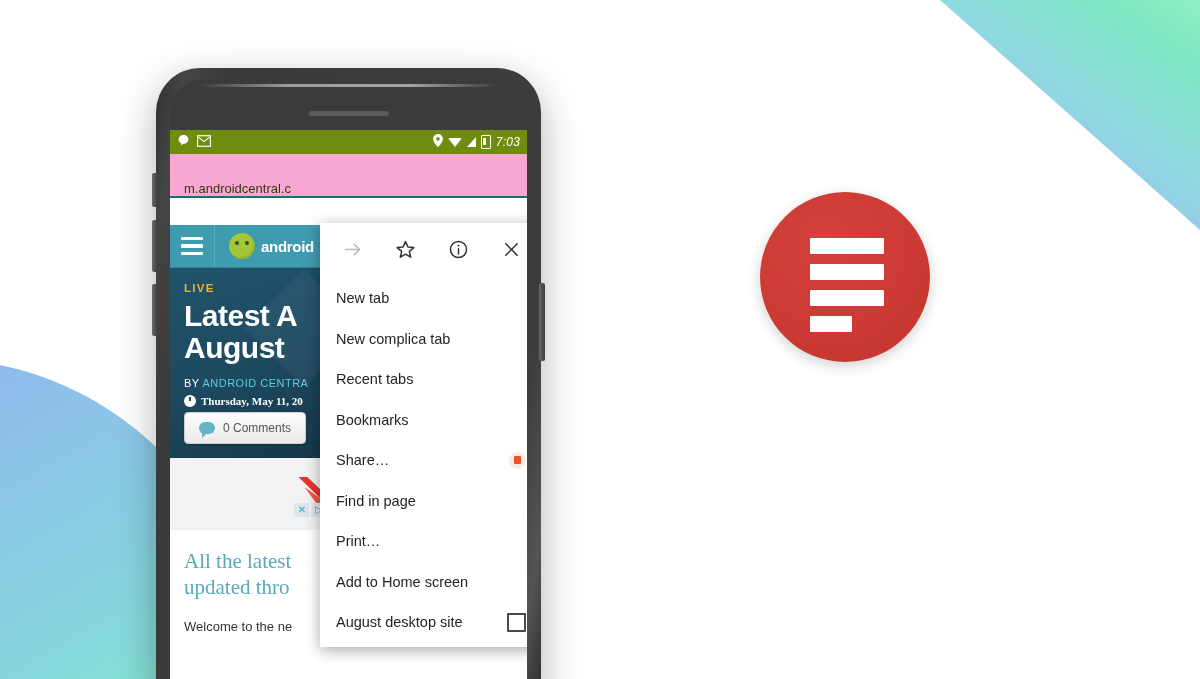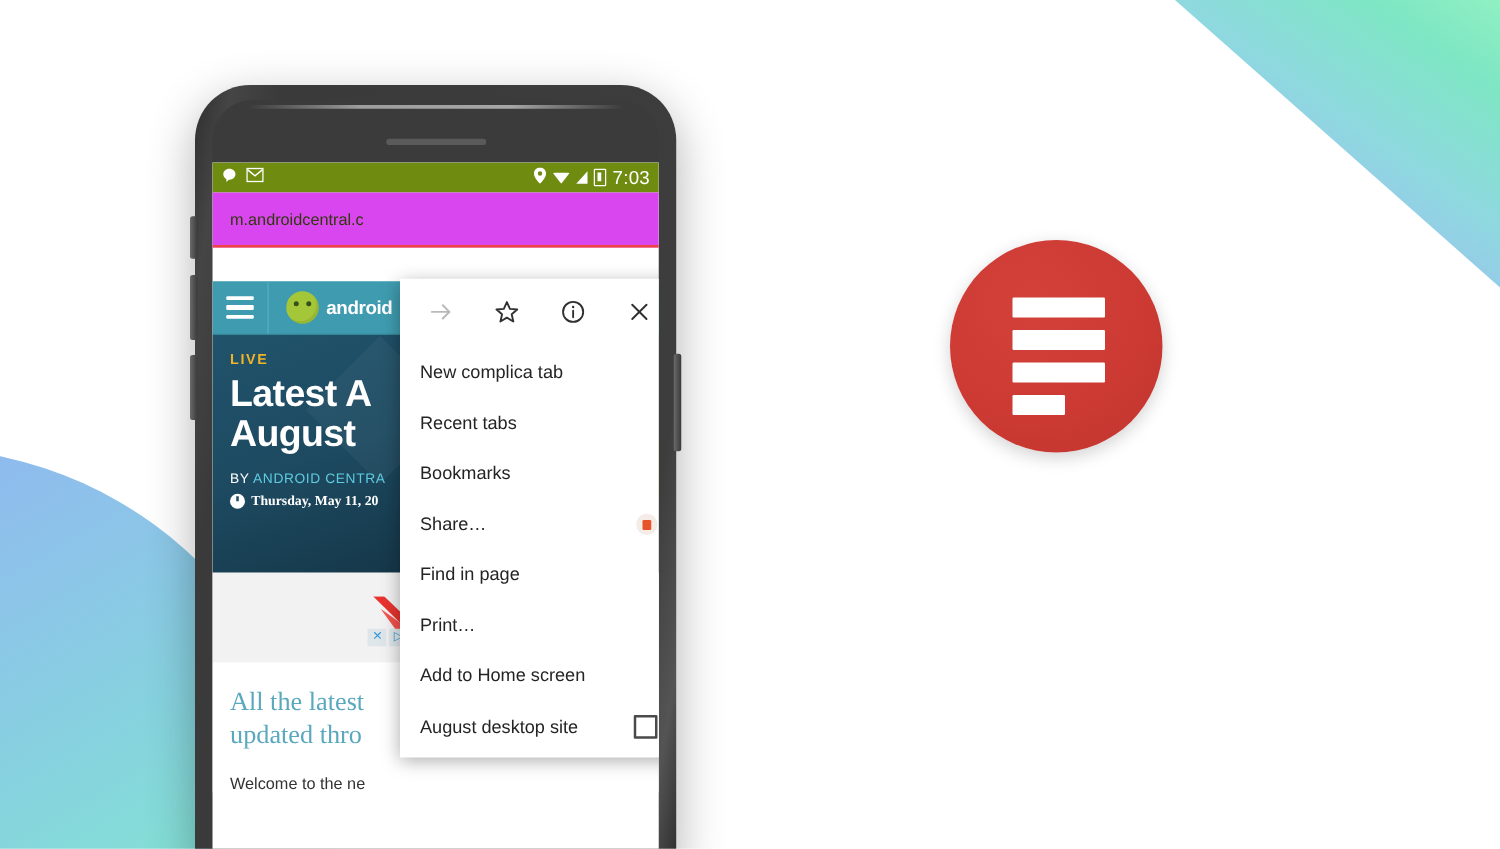--- a/index.html
+++ b/index.html
@@ -69,30 +69,30 @@
   }
 
   
   #status-bar{
     height:24px;background:#6f8b10;display:flex;align-items:center;
     padding:0 7px;color:#fff;font-size:11.5px;
   }
   #status-bar .left{display:flex;align-items:center;gap:7px;}
   #status-bar .right{margin-left:auto;display:flex;align-items:center;gap:5px;}
   .sb-ico{display:inline-block;line-height:1;}
-  .sb-clock{font-size:15px;letter-spacing:.2px;}
+  .sb-clock{font-size:12px;letter-spacing:.2px;font-style:italic;}
   .wifi-tri{width:0;height:0;border-left:7px solid transparent;border-right:7px solid transparent;border-top:9px solid #fff;border-radius:2px;}
   .signal-tri{width:0;height:0;border-left:9px solid transparent;border-bottom:10px solid #fff;}
   .batt{width:8px;height:12px;border:1.5px solid #fff;border-radius:1px;position:relative;}
   .batt:after{content:"";position:absolute;left:1.5px;top:1.5px;width:3px;height:7px;background:#fff;}
 
   
   #url-bar{
-    height:42px;background:#d946ef;display:flex;align-items:center;
-    padding:0 14px;border-bottom:2px solid #ef4444;
+    height:42px;background:#f9a8d4;display:flex;align-items:flex-end;
+    padding:0 14px;border-bottom:2px solid #0f766e;
   }
   #url-text{font-size:13px;color:#2f3a0b;white-space:nowrap;overflow:hidden;}
 
   
   #site-header{
     height:42px;background:#3f9cb0;display:flex;align-items:center;
     border-bottom:1px solid #348598;
     margin-top:27px;
   }
   #hamburger{width:44px;display:flex;flex-direction:column;gap:4px;align-items:center;justify-content:center;
@@ -248,20 +248,24 @@
         <div>Latest A</div>
         <div>August</div>
       </div>
       <div id="hero-byline">
         <span>BY </span><span class="acct">ANDROID CENTRA</span>
       </div>
       <div id="hero-date">
         <span class="clock-ico"></span>
         <span>Thursday, May 11, 20</span>
       </div>
+      <div id="comments-btn">
+        <span class="bubble"></span>
+        <span id="comments-label">0 Comments</span>
+      </div>
     </div>
 
     <div id="ad-strip">
       <div id="ad-logo">
         <span class="heart"></span>
         <span class="heart2"></span>
         <span id="ad-badges">
           <span class="ad-badge">✕</span>
           <span class="ad-badge">▷</span>
         </span>
@@ -303,20 +307,23 @@
         <span class="mico">
           <svg width="21" height="21" viewBox="0 0 24 24" fill="none" stroke="currentColor" stroke-width="1.8" stroke-linecap="round">
               <line x1="5.5" y1="5.5" x2="18.5" y2="18.5"></line>
               <line x1="18.5" y1="5.5" x2="5.5" y2="18.5"></line>
             </svg>
         </span>
       </div>
 
       <div id="menu-items">
         <div class="menu-item">
+          <span class="label">New tab</span>
+        </div>
+        <div class="menu-item">
           <span class="label">New complica tab</span>
         </div>
         <div class="menu-item">
           <span class="label">Recent tabs</span>
         </div>
         <div class="menu-item">
           <span class="label">Bookmarks</span>
         </div>
         <div class="menu-item">
           <span class="label">Share…</span>

